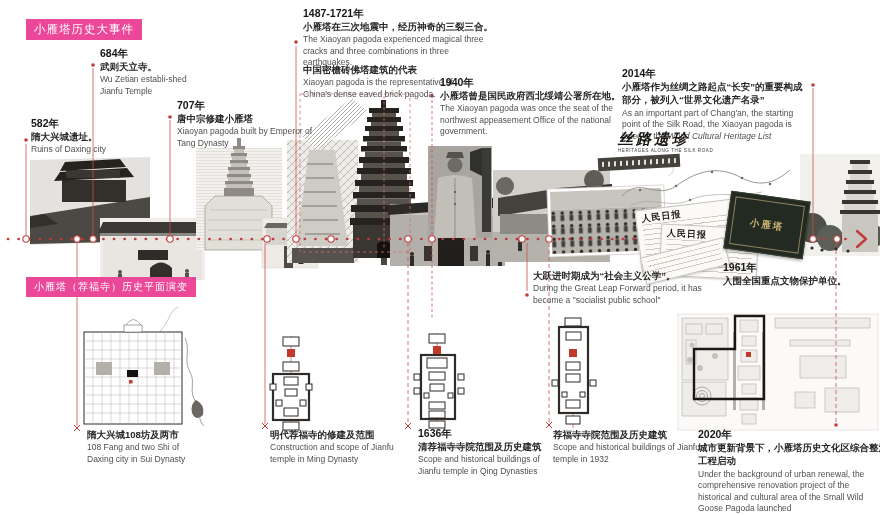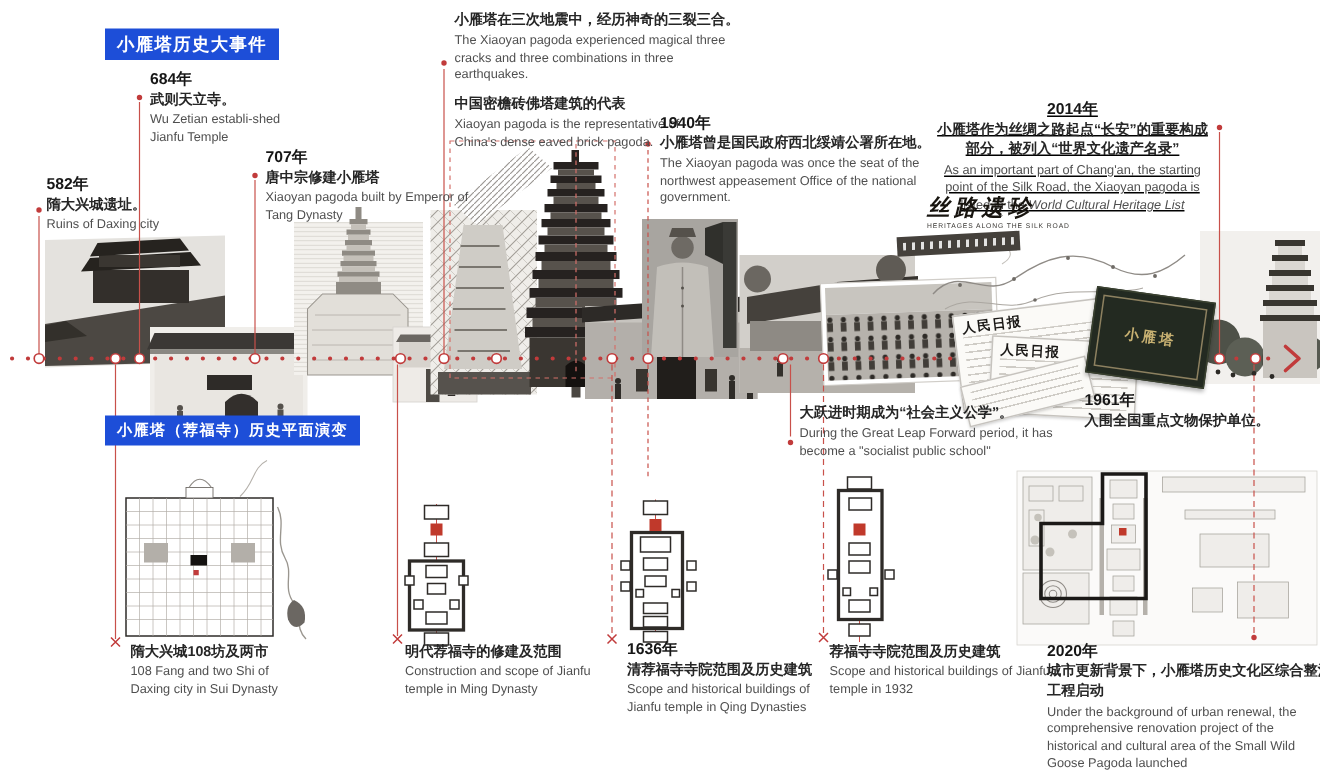--- a/index.html
+++ b/index.html
@@ -2,30 +2,30 @@
 <html><head>
 <meta charset="utf-8">
 <style>
   html,body{margin:0;padding:0;}
   body{
     width:880px;height:515px;position:relative;overflow:hidden;
     background:#ffffff;font-family:"Liberation Sans",sans-serif;
   }
   svg{position:absolute;left:0;top:0;}
   .lbl{
-    position:absolute;background:#1d4ed8;color:#fff;font-weight:bold;
-    padding:3px 8px;letter-spacing:1px;z-index:3;white-space:nowrap;margin-left:44px;
+    position:absolute;background:#ec4899;color:#fff;font-weight:normal;
+    padding:3px 8px;letter-spacing:1px;z-index:3;white-space:nowrap;
   }
   #label1{left:26px;top:19px;font-size:11.5px;}
   #label2{left:26px;top:277px;font-size:10px;}
   .ev{position:absolute;z-index:3;}
   .yr{display:block;font-weight:700;font-size:10.5px;color:#161616;line-height:1.25;}
   .zh{display:block;font-weight:700;font-size:9.5px;color:#262626;line-height:1.4;}
   .en{display:block;font-size:8.5px;color:#4f4f4f;line-height:1.35;margin-top:1px;}
-  .right{text-align:center;text-decoration:underline;}
+  .right{text-align:left;}
   
   .paper{
     position:absolute;background:#fbfaf7;border:1px solid #c6c3be;z-index:2;
     box-shadow:0 1px 2px rgba(0,0,0,.18);
   }
   .paper .cols{
     position:absolute;left:5px;right:5px;top:14px;bottom:4px;
     background:repeating-linear-gradient(to bottom,#cfccc6 0 1px,transparent 1px 5px);
   }
   .paper .mast{
@@ -474,20 +474,21 @@
   <span class="en">Wu Zetian establi-shed Jianfu Temple</span>
 </div>
 
 <div class="ev" style="left:177px;top:99px;width:155px">
   <span class="yr">707年</span>
   <span class="zh">唐中宗修建小雁塔</span>
   <span class="en">Xiaoyan pagoda built by Emperor of Tang Dynasty</span>
 </div>
 
 <div class="ev" style="left:303px;top:7px;width:195px">
+  <span class="yr">1487-1721年</span>
   <span class="zh">小雁塔在三次地震中，经历神奇的三裂三合。</span>
   <span class="en">The Xiaoyan pagoda experienced magical three cracks and three combinations in three earthquakes.</span>
 </div>
 
 <div class="ev" style="left:303px;top:63px;width:170px">
   <span class="zh">中国密檐砖佛塔建筑的代表</span>
   <span class="en">Xiaoyan pagoda is the representative of China's dense eaved brick pagoda.</span>
 </div>
 
 <div class="ev" style="left:440px;top:76px;width:195px">

